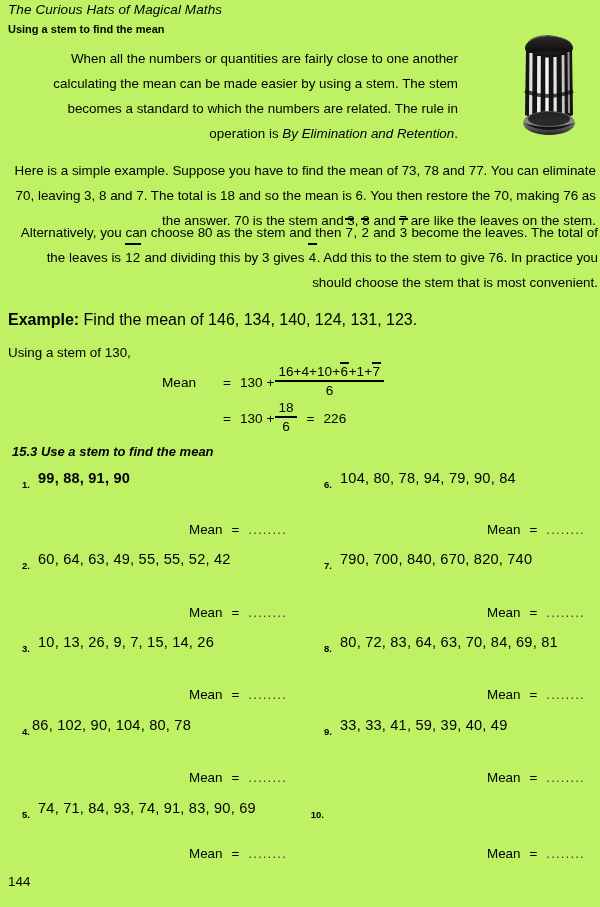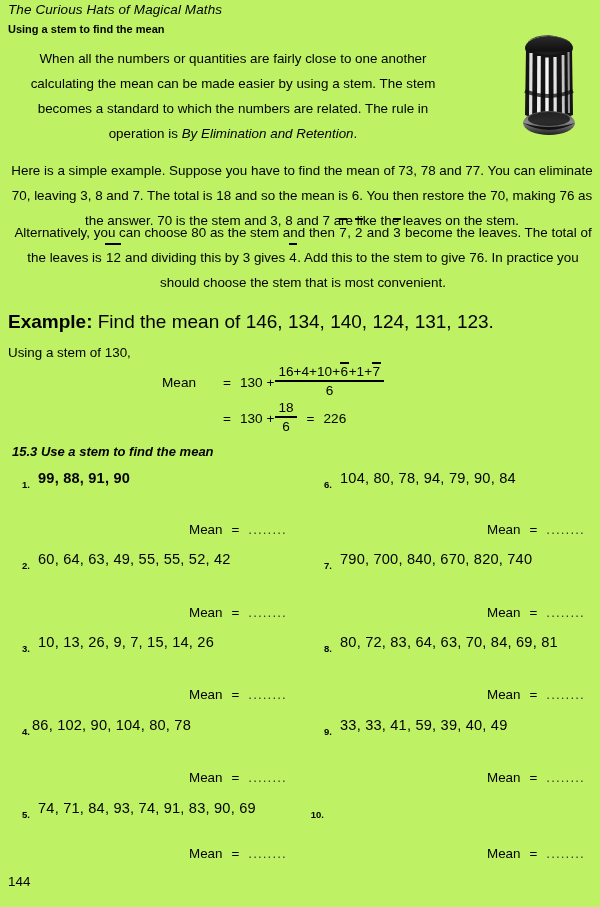--- a/index.html
+++ b/index.html
@@ -38,21 +38,21 @@
     font-weight: bold;
     font-size: 11px;
     white-space: nowrap;
   }
 
   
   .para {
     position: absolute;
     font-size: 13.4px;
     line-height: 25px;
-    text-align: center;
+    text-align: right;
   }
   .para i { font-style: italic; }
 
   #para-intro { left: 8px; top: 46px; width: 450px; }
   #para-example1 { left: 8px; top: 158px; width: 588px; }
   #para-alt { left: 8px; top: 220px; width: 590px; }
 
   
   .vinc {
     position: relative;
@@ -76,21 +76,21 @@
     top: 33px;
     width: 62px;
     height: 106px;
   }
 
   
   #example-line {
     position: absolute;
     left: 8px;
     top: 311px;
-    font-size: 19px;
+    font-size: 16px;
     white-space: nowrap;
   }
   #example-line b { font-weight: bold; }
 
   #stem-line {
     position: absolute;
     left: 8px;
     top: 345px;
     font-size: 13.4px;
     white-space: nowrap;

